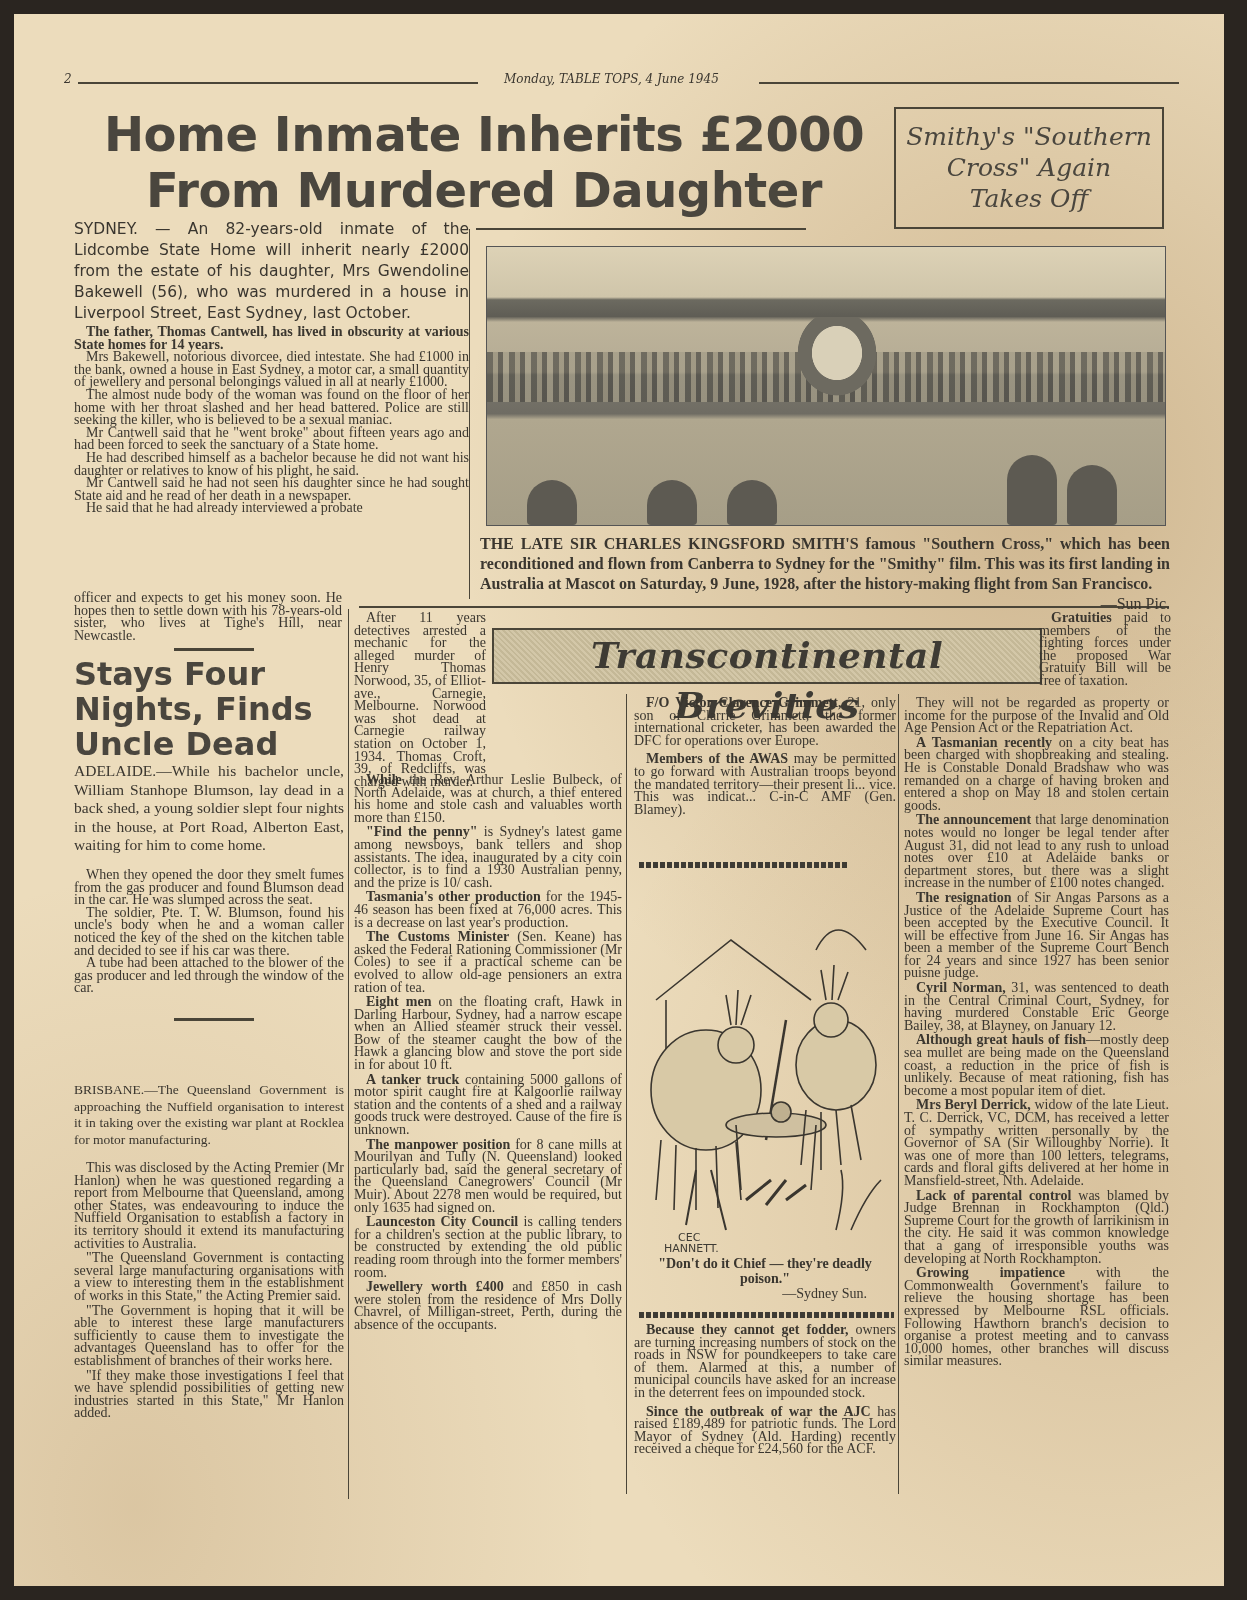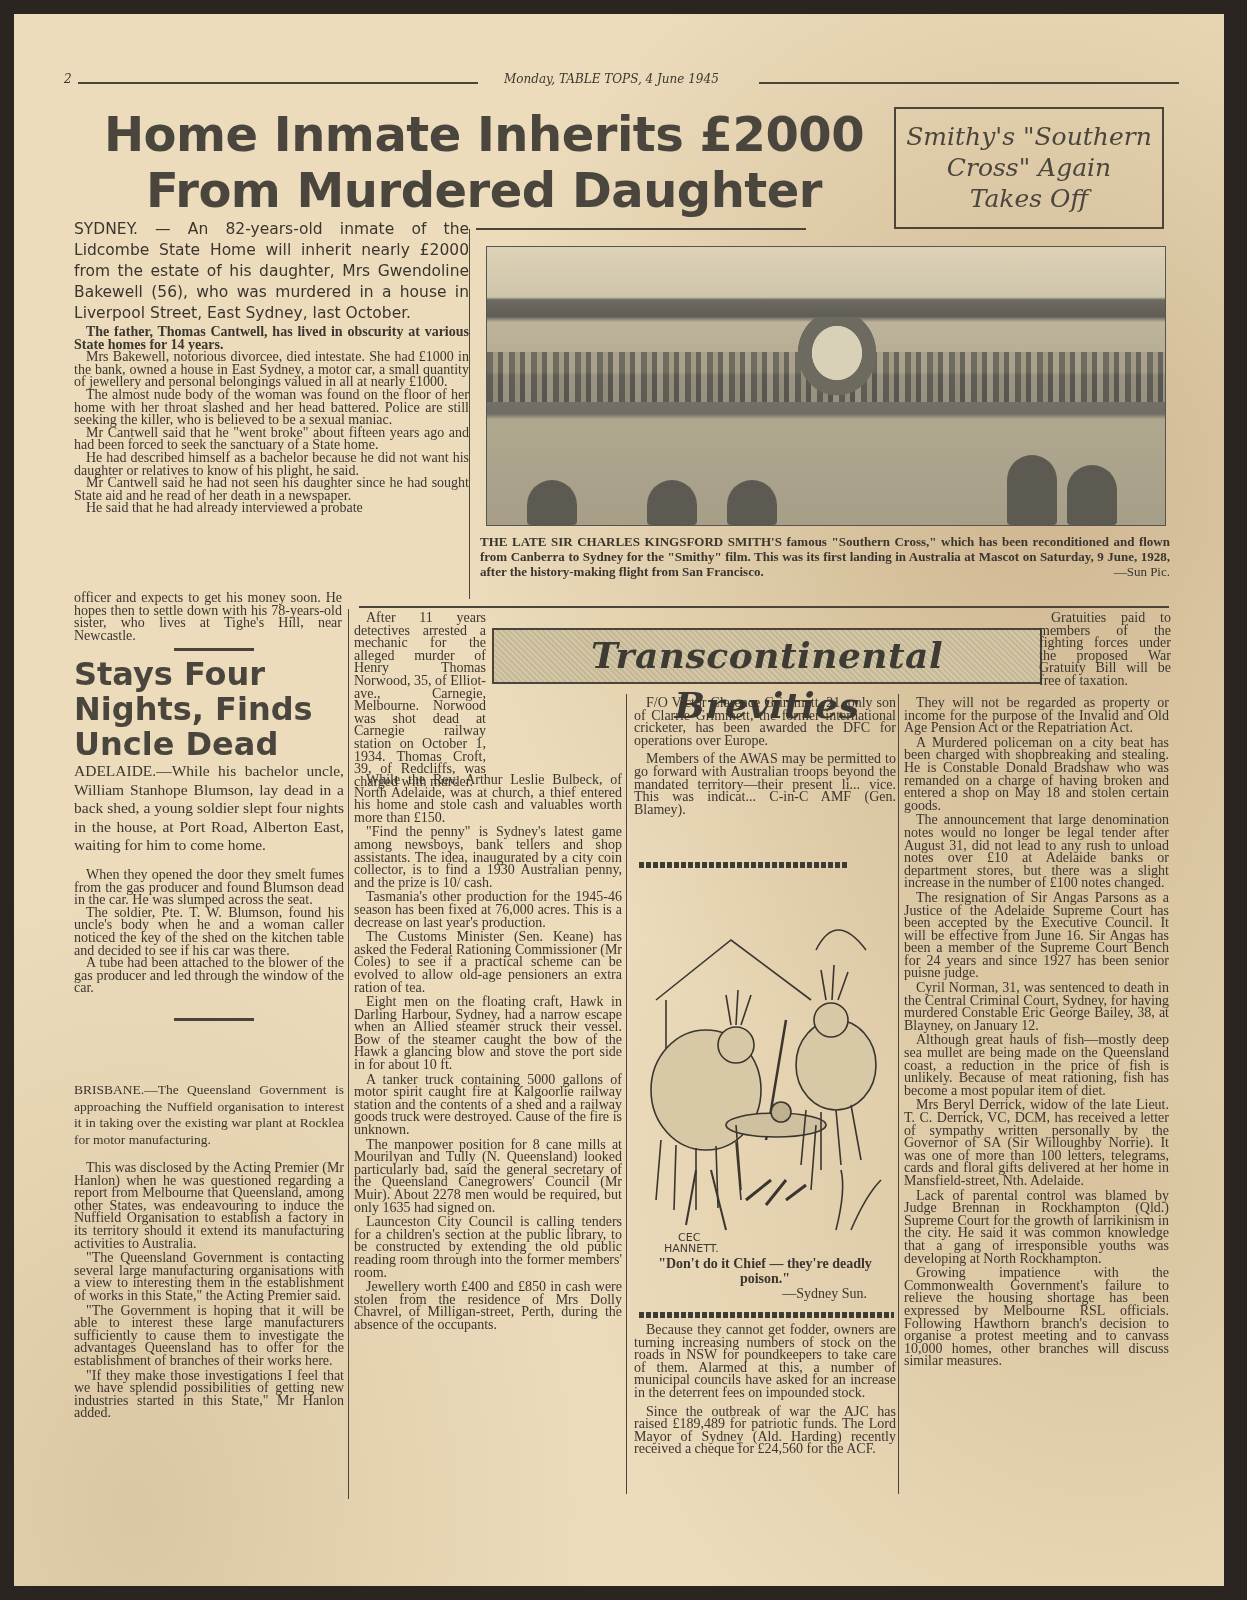--- a/index.html
+++ b/index.html
@@ -12,41 +12,41 @@
   .abs{position:absolute;}
   .runhead{left:50px;top:58px;width:1120px;height:20px;font-family:"DejaVu Serif",serif;font-size:12px;font-style:italic;}
   .runhead .pg{position:absolute;left:0;top:0;}
   .runhead .rule{position:absolute;top:10px;height:2px;background:#4a4538;}
   .runhead .mid{position:absolute;left:440px;top:0;}
   .mainhead{left:50px;top:92px;width:840px;text-align:center;font-family:"DejaVu Sans",sans-serif;font-weight:bold;font-size:48px;line-height:56px;color:#4a463e;letter-spacing:-0.5px;}
   .sidebox{left:880px;top:93px;width:270px;height:122px;border:2px solid #4a4538;box-sizing:border-box;text-align:center;font-family:"DejaVu Serif",serif;font-style:italic;font-size:25px;line-height:31px;color:#4a463e;padding-top:12px;}
   .lede{left:60px;top:205px;width:395px;font-family:"DejaVu Sans",sans-serif;font-size:15.5px;line-height:21px;text-align:justify;}
   .body{font-family:"Liberation Serif",serif;font-size:14px;line-height:12.6px;text-align:justify;}
   .body p{margin:0;text-indent:12px;}
-  .body b{font-weight:normal;}
+  .body b{font-weight:bold;}
   .bold-lead{font-weight:bold;}
   .col1a{left:60px;top:312px;width:395px;}
   .col1b{left:60px;top:578px;width:268px;}
   .sep{height:3px;background:#4a4538;position:absolute;}
   .h2{font-family:"DejaVu Sans",sans-serif;font-weight:bold;color:#4a463e;}
   .stays{left:60px;top:643px;width:280px;font-size:32px;line-height:35px;}
   .adelaide{left:60px;top:748px;width:270px;font-family:"Liberation Serif",serif;font-size:15.5px;line-height:18.5px;text-align:justify;}
   .col1c{left:60px;top:855px;width:270px;}
   .qld{left:60px;top:1018px;width:275px;text-align:center;font-size:22px;line-height:24px;}
   .brisbane{left:60px;top:1068px;width:270px;font-family:"Liberation Serif",serif;font-size:13.5px;line-height:16.5px;text-align:justify;}
   .col1d{left:60px;top:1148px;width:270px;}
   .vline{position:absolute;width:1px;background:#4a4538;}
   .photo{left:472px;top:232px;width:678px;height:278px;border:1px solid #555;
          background:
          linear-gradient(180deg, #ddd2b6 0%, #cfc5aa 18%, #6c6a60 19%, #5f5d55 25%, #bdb39a 27%, #b4ab94 45%, #7b786d 46%, #6f6c63 60%, #b0a78f 62%, #a69e87 100%);}
   .photo .figs{position:absolute;left:0;right:0;top:105px;height:50px;
         background:repeating-linear-gradient(90deg,#57554d 0 6px,#9a937f 6px 11px,#4f4d47 11px 16px,#a49d88 16px 22px);opacity:0.75;}
   .photo .plane{position:absolute;left:300px;top:70px;width:100px;height:90px;background:radial-gradient(ellipse at 50% 40%, #d9d0b8 0 35%, #6d6a60 36% 55%, transparent 56%);}
   .photo .fg{position:absolute;bottom:0;width:50px;height:45px;border-radius:25px 25px 4px 4px;background:#5d5a52;}
-  .caption{left:466px;top:520px;width:690px;font-family:"Liberation Serif",serif;font-weight:bold;font-size:13px;line-height:15px;text-align:justify;}
+  .caption{left:466px;top:520px;width:690px;font-family:"Liberation Serif",serif;font-weight:bold;font-size:16px;line-height:20px;text-align:justify;}
   .caption .credit{float:right;font-weight:normal;}
   .col2{left:340px;top:598px;width:268px;}
   .col2a{left:340px;top:598px;width:132px;}
   .banner{left:478px;top:614px;width:550px;height:56px;border:2px solid #4a4538;box-sizing:border-box;
           background:repeating-linear-gradient(45deg,#d3c7a8 0 2px,#c4b897 2px 4px);
           font-family:"DejaVu Serif",serif;font-style:italic;font-weight:bold;font-size:36px;color:#3e3b34;text-align:center;line-height:50px;letter-spacing:0.5px;}
   .col3{left:620px;top:683px;width:262px;}
   .col4{left:890px;top:683px;width:265px;}
   .col4top{left:1025px;top:598px;width:132px;}
   .dashes{position:absolute;height:6px;background:repeating-linear-gradient(90deg,#3e3b34 0 5px,transparent 5px 7px);}
@@ -193,21 +193,21 @@
   <div class="abs body col3b">
     <p><b>Because they cannot get fodder,</b><span> owners are turning increasing numbers of stock on the roads in NSW for poundkeepers to take care of them. Alarmed at this, a number of municipal councils have asked for an increase in the deterrent fees on impounded stock.</span></p>
     <p style="margin-top:6px;"><b>Since the outbreak of war the AJC</b><span> has raised £189,489 for patriotic funds. The Lord Mayor of Sydney (Ald. Harding) recently received a cheque for £24,560 for the ACF.</span></p>
   </div>
 
   <div class="abs body col4top">
     <p><b>Gratuities</b><span> paid to members of the fighting forces under the proposed War Gratuity Bill will be free of taxation.</span></p>
   </div>
   <div class="abs body col4">
     <p><b></b><span>They will not be regarded as property or income for the purpose of the Invalid and Old Age Pension Act or the Repatriation Act.</span></p>
-    <p><b>A Murdered policeman</b><span> on a city beat has been charged with shopbreaking and stealing. He is Constable Donald Bradshaw who was remanded on a charge of having broken and entered a shop on May 18 and stolen certain goods.</span></p>
+    <p><b>A Tasmanian recently</b><span> on a city beat has been charged with shopbreaking and stealing. He is Constable Donald Bradshaw who was remanded on a charge of having broken and entered a shop on May 18 and stolen certain goods.</span></p>
     <p><b>The announcement</b><span> that large denomination notes would no longer be legal tender after August 31, did not lead to any rush to unload notes over £10 at Adelaide banks or department stores, but there was a slight increase in the number of £100 notes changed.</span></p>
     <p><b>The resignation</b><span> of Sir Angas Parsons as a Justice of the Adelaide Supreme Court has been accepted by the Executive Council. It will be effective from June 16. Sir Angas has been a member of the Supreme Court Bench for 24 years and since 1927 has been senior puisne judge.</span></p>
     <p><b>Cyril Norman,</b><span> 31, was sentenced to death in the Central Criminal Court, Sydney, for having murdered Constable Eric George Bailey, 38, at Blayney, on January 12.</span></p>
     <p><b>Although great hauls of fish</b><span>—mostly deep sea mullet are being made on the Queensland coast, a reduction in the price of fish is unlikely. Because of meat rationing, fish has become a most popular item of diet.</span></p>
     <p><b>Mrs Beryl Derrick,</b><span> widow of the late Lieut. T. C. Derrick, VC, DCM, has received a letter of sympathy written personally by the Governor of SA (Sir Willoughby Norrie). It was one of more than 100 letters, telegrams, cards and floral gifts delivered at her home in Mansfield-street, Nth. Adelaide.</span></p>
     <p><b>Lack of parental control</b><span> was blamed by Judge Brennan in Rockhampton (Qld.) Supreme Court for the growth of larrikinism in the city. He said it was common knowledge that a gang of irresponsible youths was developing at North Rockhampton.</span></p>
     <p><b>Growing impatience</b><span> with the Commonwealth Government's failure to relieve the housing shortage has been expressed by Melbourne RSL officials. Following Hawthorn branch's decision to organise a protest meeting and to canvass 10,000 homes, other branches will discuss similar measures.</span></p>
   </div>
 
 </div>

